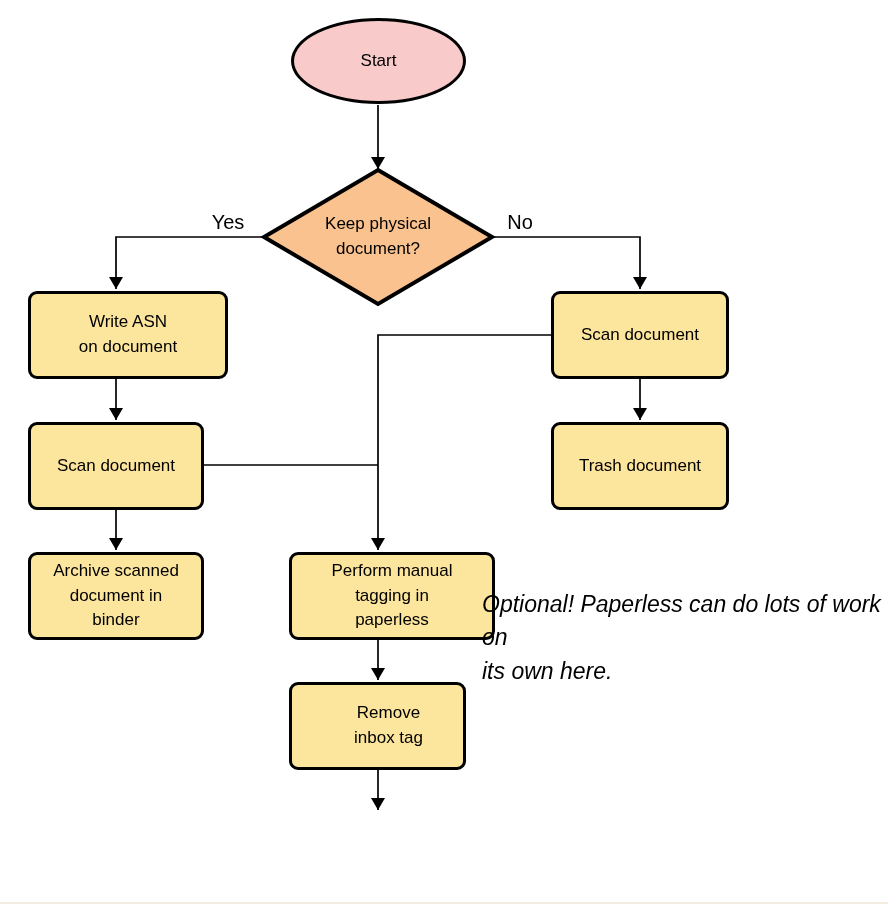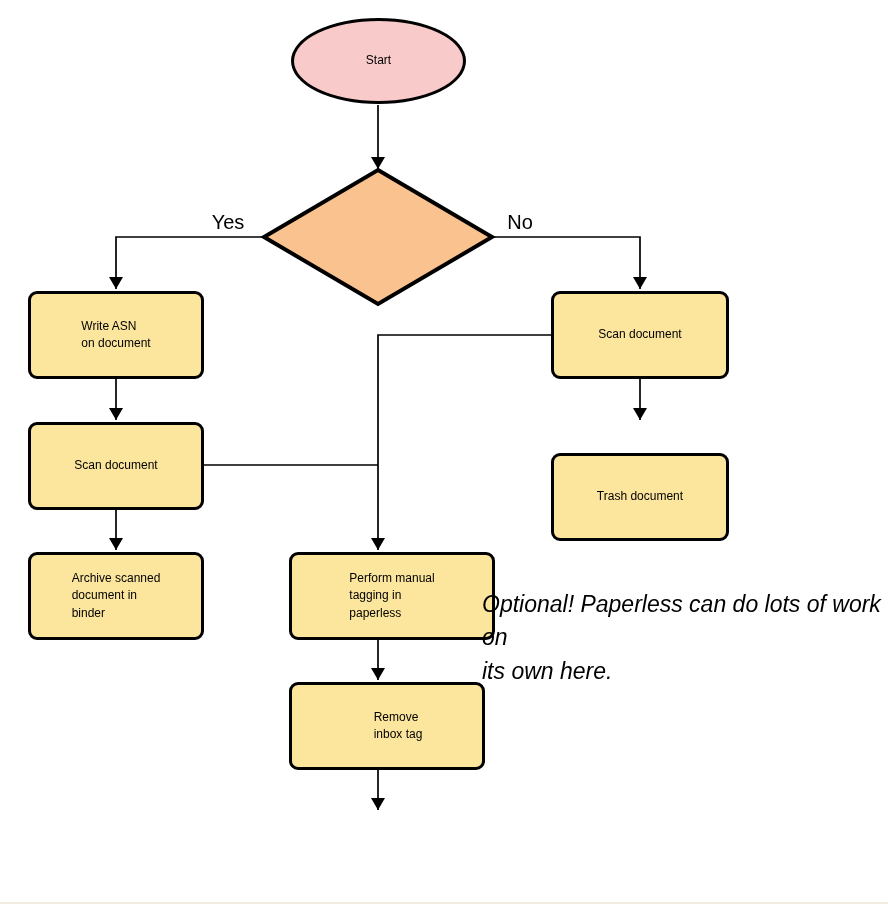--- a/index.html
+++ b/index.html
@@ -26,21 +26,22 @@
     stroke: #000000;
     stroke-width: 4;
     stroke-linejoin: miter;
   }
   .node {
     position: absolute;
     box-sizing: border-box;
     display: flex;
     align-items: center;
     justify-content: center;
-    font-size: 12px;
+    text-align: center;
+    font-size: 17px;
     line-height: 1.45;
   }
   .node .label { white-space: pre-line; }
   .process {
     background: #FCE59D;
     border: 3px solid #000000;
     border-radius: 9px;
   }
   .terminator {
     background: #F8CACA;
@@ -99,58 +100,62 @@
     <path class="connector" d="M378,640 L378,680" marker-end="url(#arrow)"></path>
     <path class="connector" d="M378,770 L378,810" marker-end="url(#arrow)"></path>
 
     <polygon class="diamond" points="378,170 492,237 378,304 264,237" fill="#FAC28E"></polygon>
   </svg>
 
   <div class="node terminator" style="left:291px; top:18px; width:175px; height:86px;">
     <span class="label">Start</span>
   </div>
 
+  <div class="node decision-label" style="left:288px; top:204px; width:180px; height:66px;">
+    <span class="label">Keep physical
+document?</span>
+  </div>
 
   <div class="edge-label" style="left:204px; top:211px;">Yes</div>
 
   <div class="edge-label" style="left:496px; top:211px;">No</div>
 
-  <div class="node process" style="left:28px; top:291px; width:176px; height:88px;">
+  <div class="node process" style="left:28px; top:291px; width:200px; height:88px;">
     <span class="label">Write ASN
 on document</span>
   </div>
 
   <div class="node process" style="left:28px; top:422px; width:176px; height:88px;">
     <span class="label">Scan document</span>
   </div>
 
   <div class="node process" style="left:28px; top:552px; width:176px; height:88px;">
     <span class="label">Archive scanned
 document in
 binder</span>
   </div>
 
   <div class="node process" style="left:551px; top:291px; width:178px; height:88px;">
     <span class="label">Scan document</span>
   </div>
 
-  <div class="node process" style="left:551px; top:422px; width:178px; height:88px;margin-top:31px;">
+  <div class="node process" style="left:551px; top:422px; width:178px; height:88px;">
     <span class="label">Trash document</span>
   </div>
 
   <div class="node process" style="left:289px; top:552px; width:206px; height:88px;">
     <span class="label">Perform manual
 tagging in
 paperless</span>
   </div>
 
   <div class="annotation">Optional! Paperless can do lots of work on
 its own here.</div>
 
-  <div class="node process" style="left:289px; top:682px; width:196px; height:88px;padding-left:22px;">
+  <div class="node process" style="left:289px; top:682px; width:177px; height:88px;padding-left:22px;">
     <span class="label">Remove
 inbox tag</span>
   </div>
 
 
   <div class="bottom-rule"></div>
 
 </div>
 
 </body></html>

